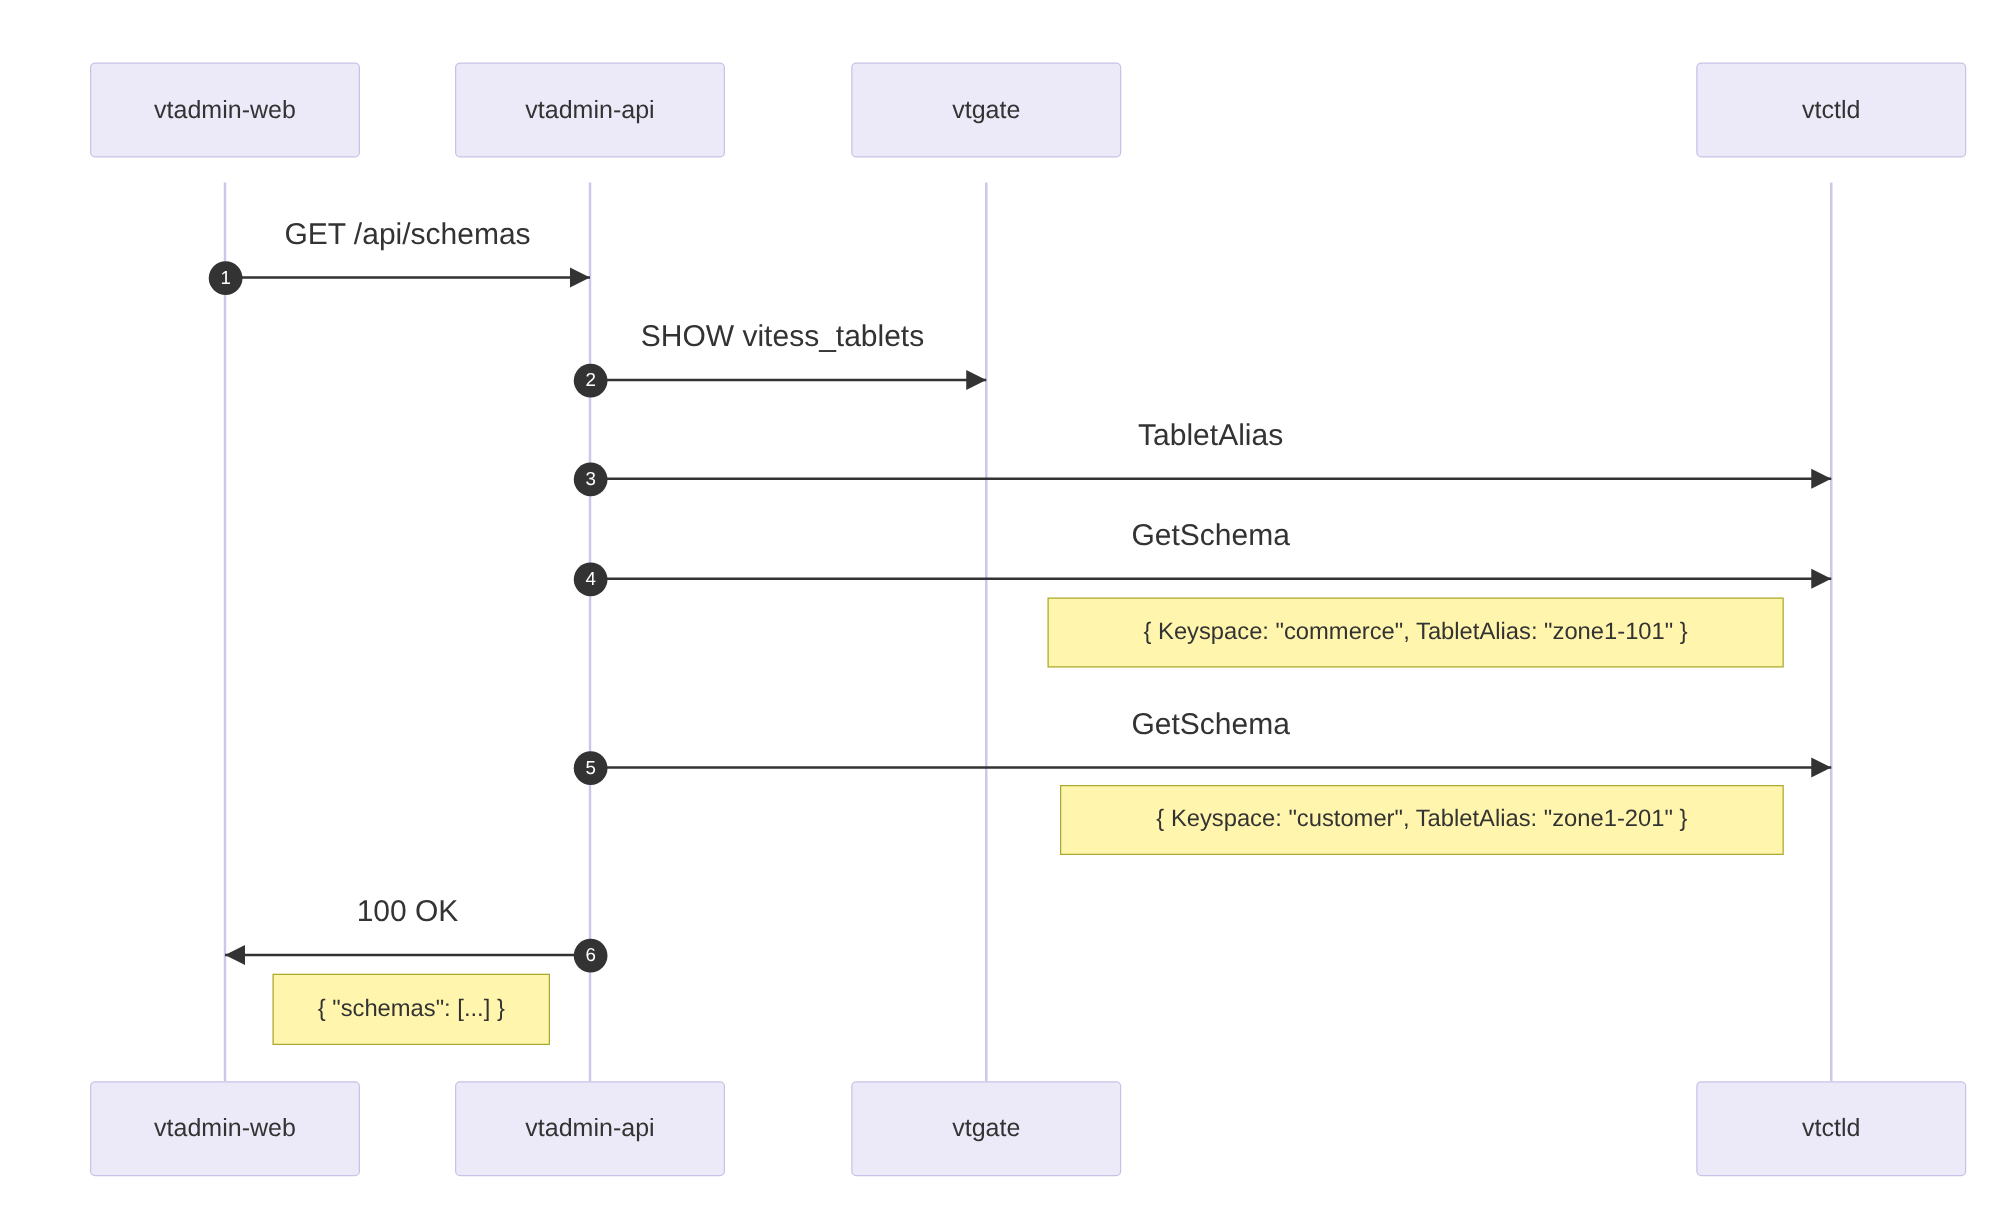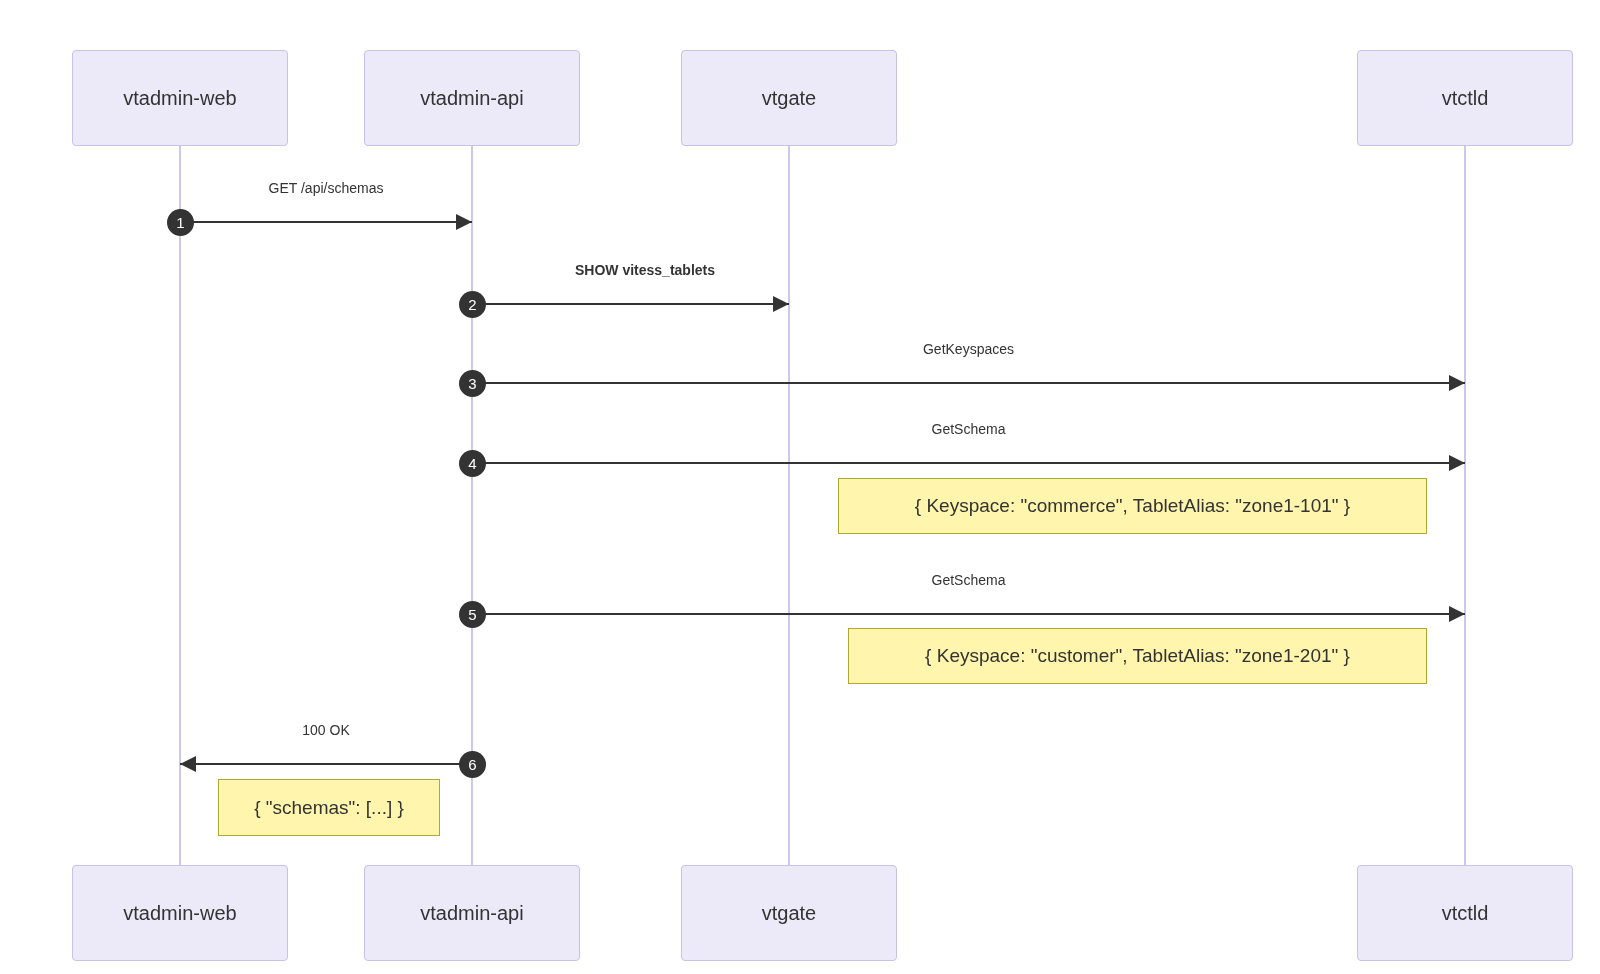--- a/index.html
+++ b/index.html
@@ -8,21 +8,21 @@
     width: 1600px;
     height: 974px;
     background: var(--background, #ffffff);
     font-family: "Liberation Sans", "DejaVu Sans", sans-serif;
     color: var(--text, #333333);
     overflow: hidden;
   }
   .actor-box {
     position: absolute;
     width: 216px;
-    height: 96px;
+    height: 76px;
     background: var(--actor-fill, #ECEAF9);
     border: 1px solid var(--actor-border, #C8C2E6);
     border-radius: 4px;
     box-sizing: border-box;
     display: flex;
     align-items: center;
     justify-content: center;
     font-size: 20px;
     color: var(--text, #333333);
   }
@@ -54,21 +54,21 @@
     color: var(--badge-text, #ffffff);
     display: flex;
     align-items: center;
     justify-content: center;
     font-size: 15px;
   }
   .msg-label {
     position: absolute;
     transform: translateX(-50%);
     white-space: nowrap;
-    font-size: 14px;
+    font-size: 24px;
     line-height: 28px;
     height: 28px;
     color: var(--text, #333333);
   }
   .note {
     position: absolute;
     background: var(--note-fill, #FFF5AD);
     border: 1px solid var(--note-border, #AAAA33);
     box-sizing: border-box;
     display: flex;
@@ -95,25 +95,25 @@
     <div class="lifeline" style="left: 1464px; top: 146px; height: 719px;"></div>
     <div class="actor-box" style="left: 1357px; top: 50px;">vtctld</div>
     <div class="actor-box" style="left: 1357px; top: 865px;">vtctld</div>
     <div class="msg-line" style="left: 180px; top: 221px; width: 292px;"></div>
     <div class="arrowhead right" style="left: 456px; top: 214px;"></div>
     <div class="seq-badge" style="left: 167px; top: 209px;">1</div>
     <div class="msg-label" style="left: 326px; top: 174px;">GET /api/schemas</div>
     <div class="msg-line" style="left: 472px; top: 303px; width: 317px;"></div>
     <div class="arrowhead right" style="left: 773px; top: 296px;"></div>
     <div class="seq-badge" style="left: 459px; top: 291px;">2</div>
-    <div class="msg-label" style="left: 645px; top: 256px; font-weight: bold;">SHOW vitess_tablets</div>
+    <div class="msg-label" style="left: 626px; top: 256px;">SHOW vitess_tablets</div>
     <div class="msg-line" style="left: 472px; top: 382px; width: 993px;"></div>
     <div class="arrowhead right" style="left: 1449px; top: 375px;"></div>
     <div class="seq-badge" style="left: 459px; top: 370px;">3</div>
-    <div class="msg-label" style="left: 968.5px; top: 335px;">GetKeyspaces</div>
+    <div class="msg-label" style="left: 968.5px; top: 335px;">TabletAlias</div>
     <div class="msg-line" style="left: 472px; top: 462px; width: 993px;"></div>
     <div class="arrowhead right" style="left: 1449px; top: 455px;"></div>
     <div class="seq-badge" style="left: 459px; top: 450px;">4</div>
     <div class="msg-label" style="left: 968.5px; top: 415px;">GetSchema</div>
     <div class="msg-line" style="left: 472px; top: 613px; width: 993px;"></div>
     <div class="arrowhead right" style="left: 1449px; top: 606px;"></div>
     <div class="seq-badge" style="left: 459px; top: 601px;">5</div>
     <div class="msg-label" style="left: 968.5px; top: 566px;">GetSchema</div>
     <div class="msg-line" style="left: 180px; top: 763px; width: 292px;"></div>
     <div class="arrowhead left" style="left: 180px; top: 756px;"></div>

